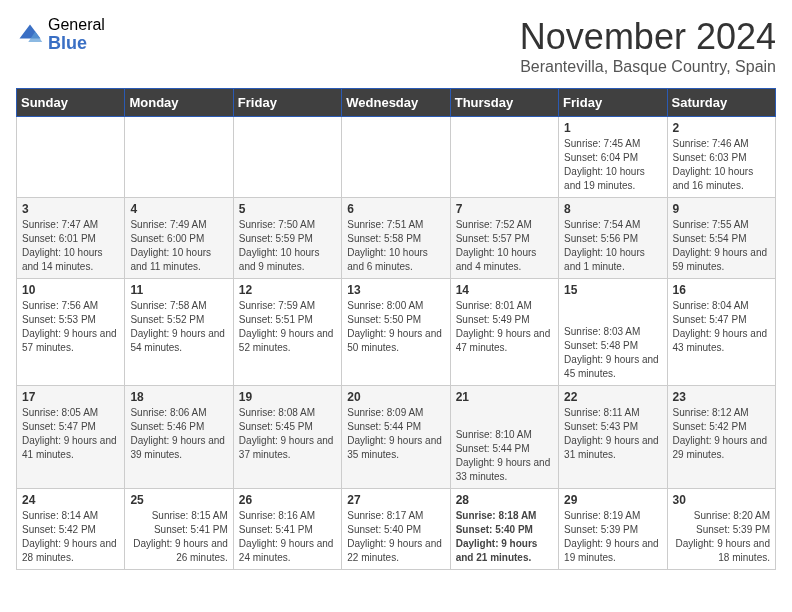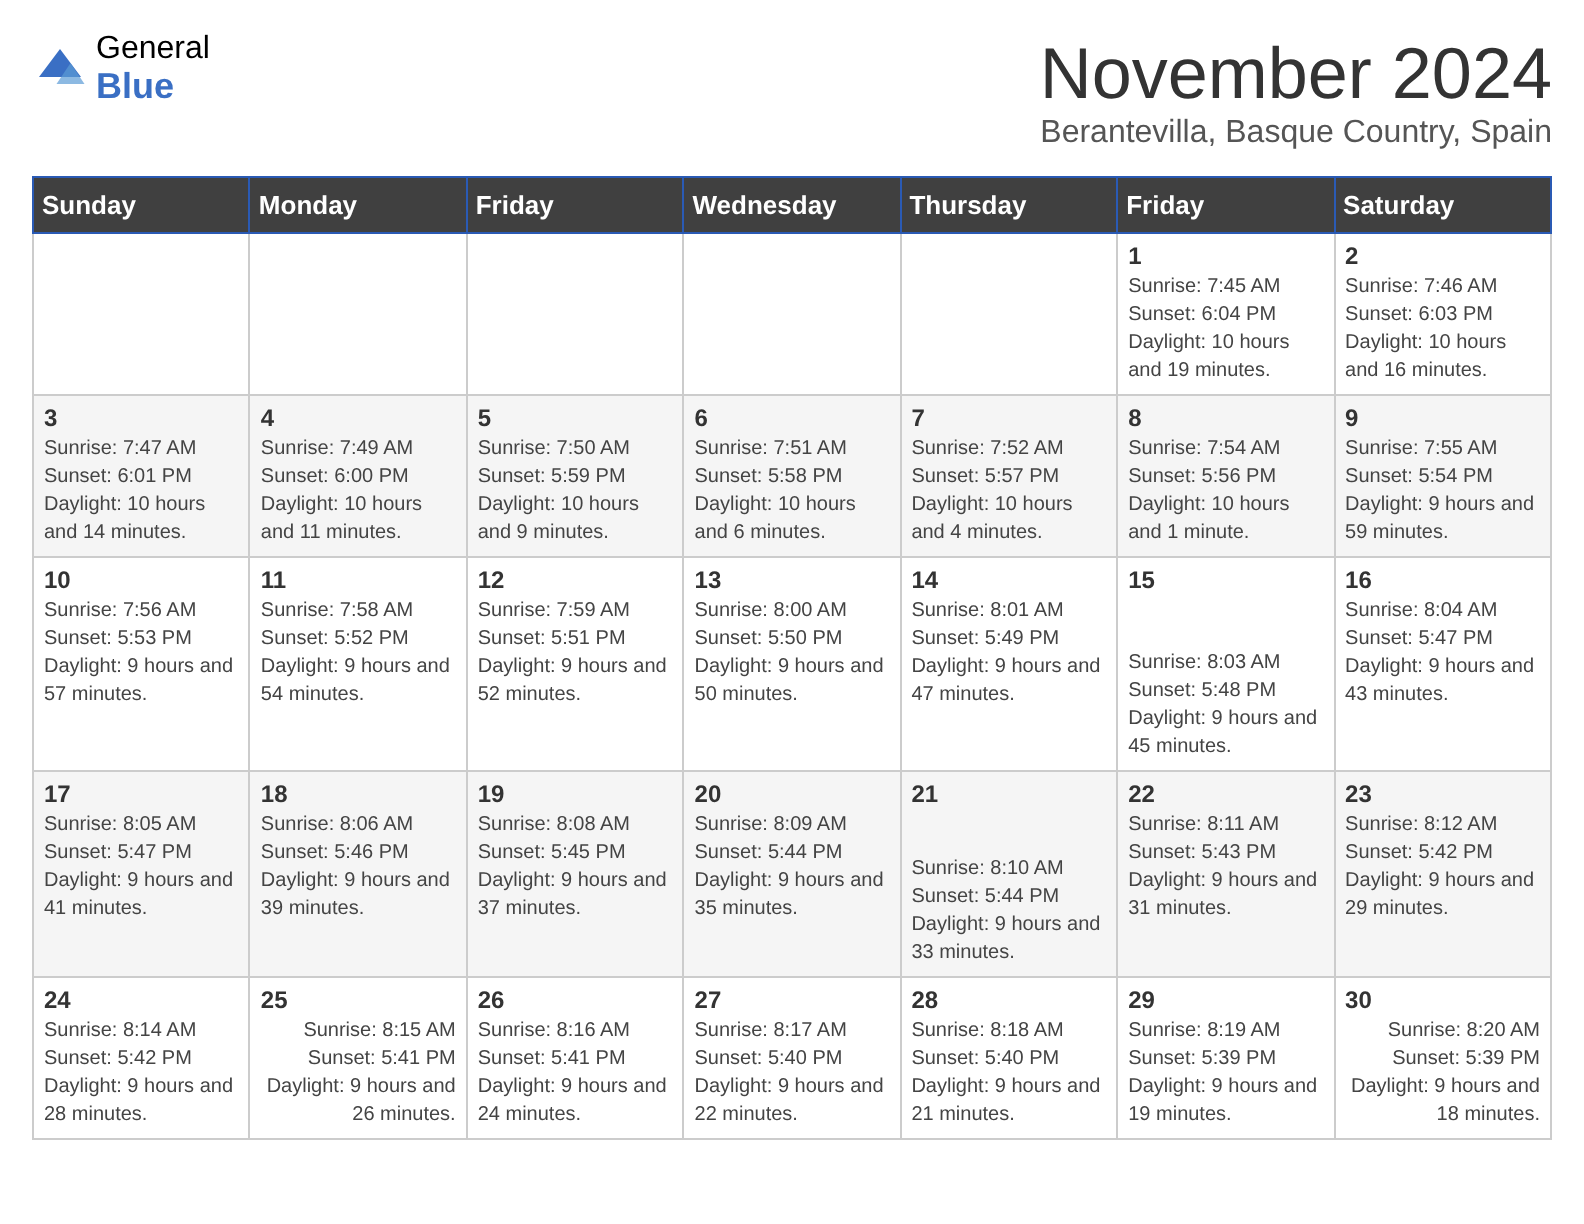--- a/index.html
+++ b/index.html
@@ -291,21 +291,21 @@
 Daylight: 9 hours and 24 minutes.</div>
         </td>
         <td>
           <span class="day-number">27</span>
           <div class="day-info" style="white-space: pre-line;">Sunrise: 8:17 AM
 Sunset: 5:40 PM
 Daylight: 9 hours and 22 minutes.</div>
         </td>
         <td>
           <span class="day-number">28</span>
-          <div class="day-info" style="white-space: pre-line;">Sunrise: 8:18 AM
+          <div class="day-info" style="white-space: pre-line; font-weight: bold;">Sunrise: 8:18 AM
 Sunset: 5:40 PM
 Daylight: 9 hours and 21 minutes.</div>
         </td>
         <td>
           <span class="day-number">29</span>
           <div class="day-info" style="white-space: pre-line;">Sunrise: 8:19 AM
 Sunset: 5:39 PM
 Daylight: 9 hours and 19 minutes.</div>
         </td>
         <td>

